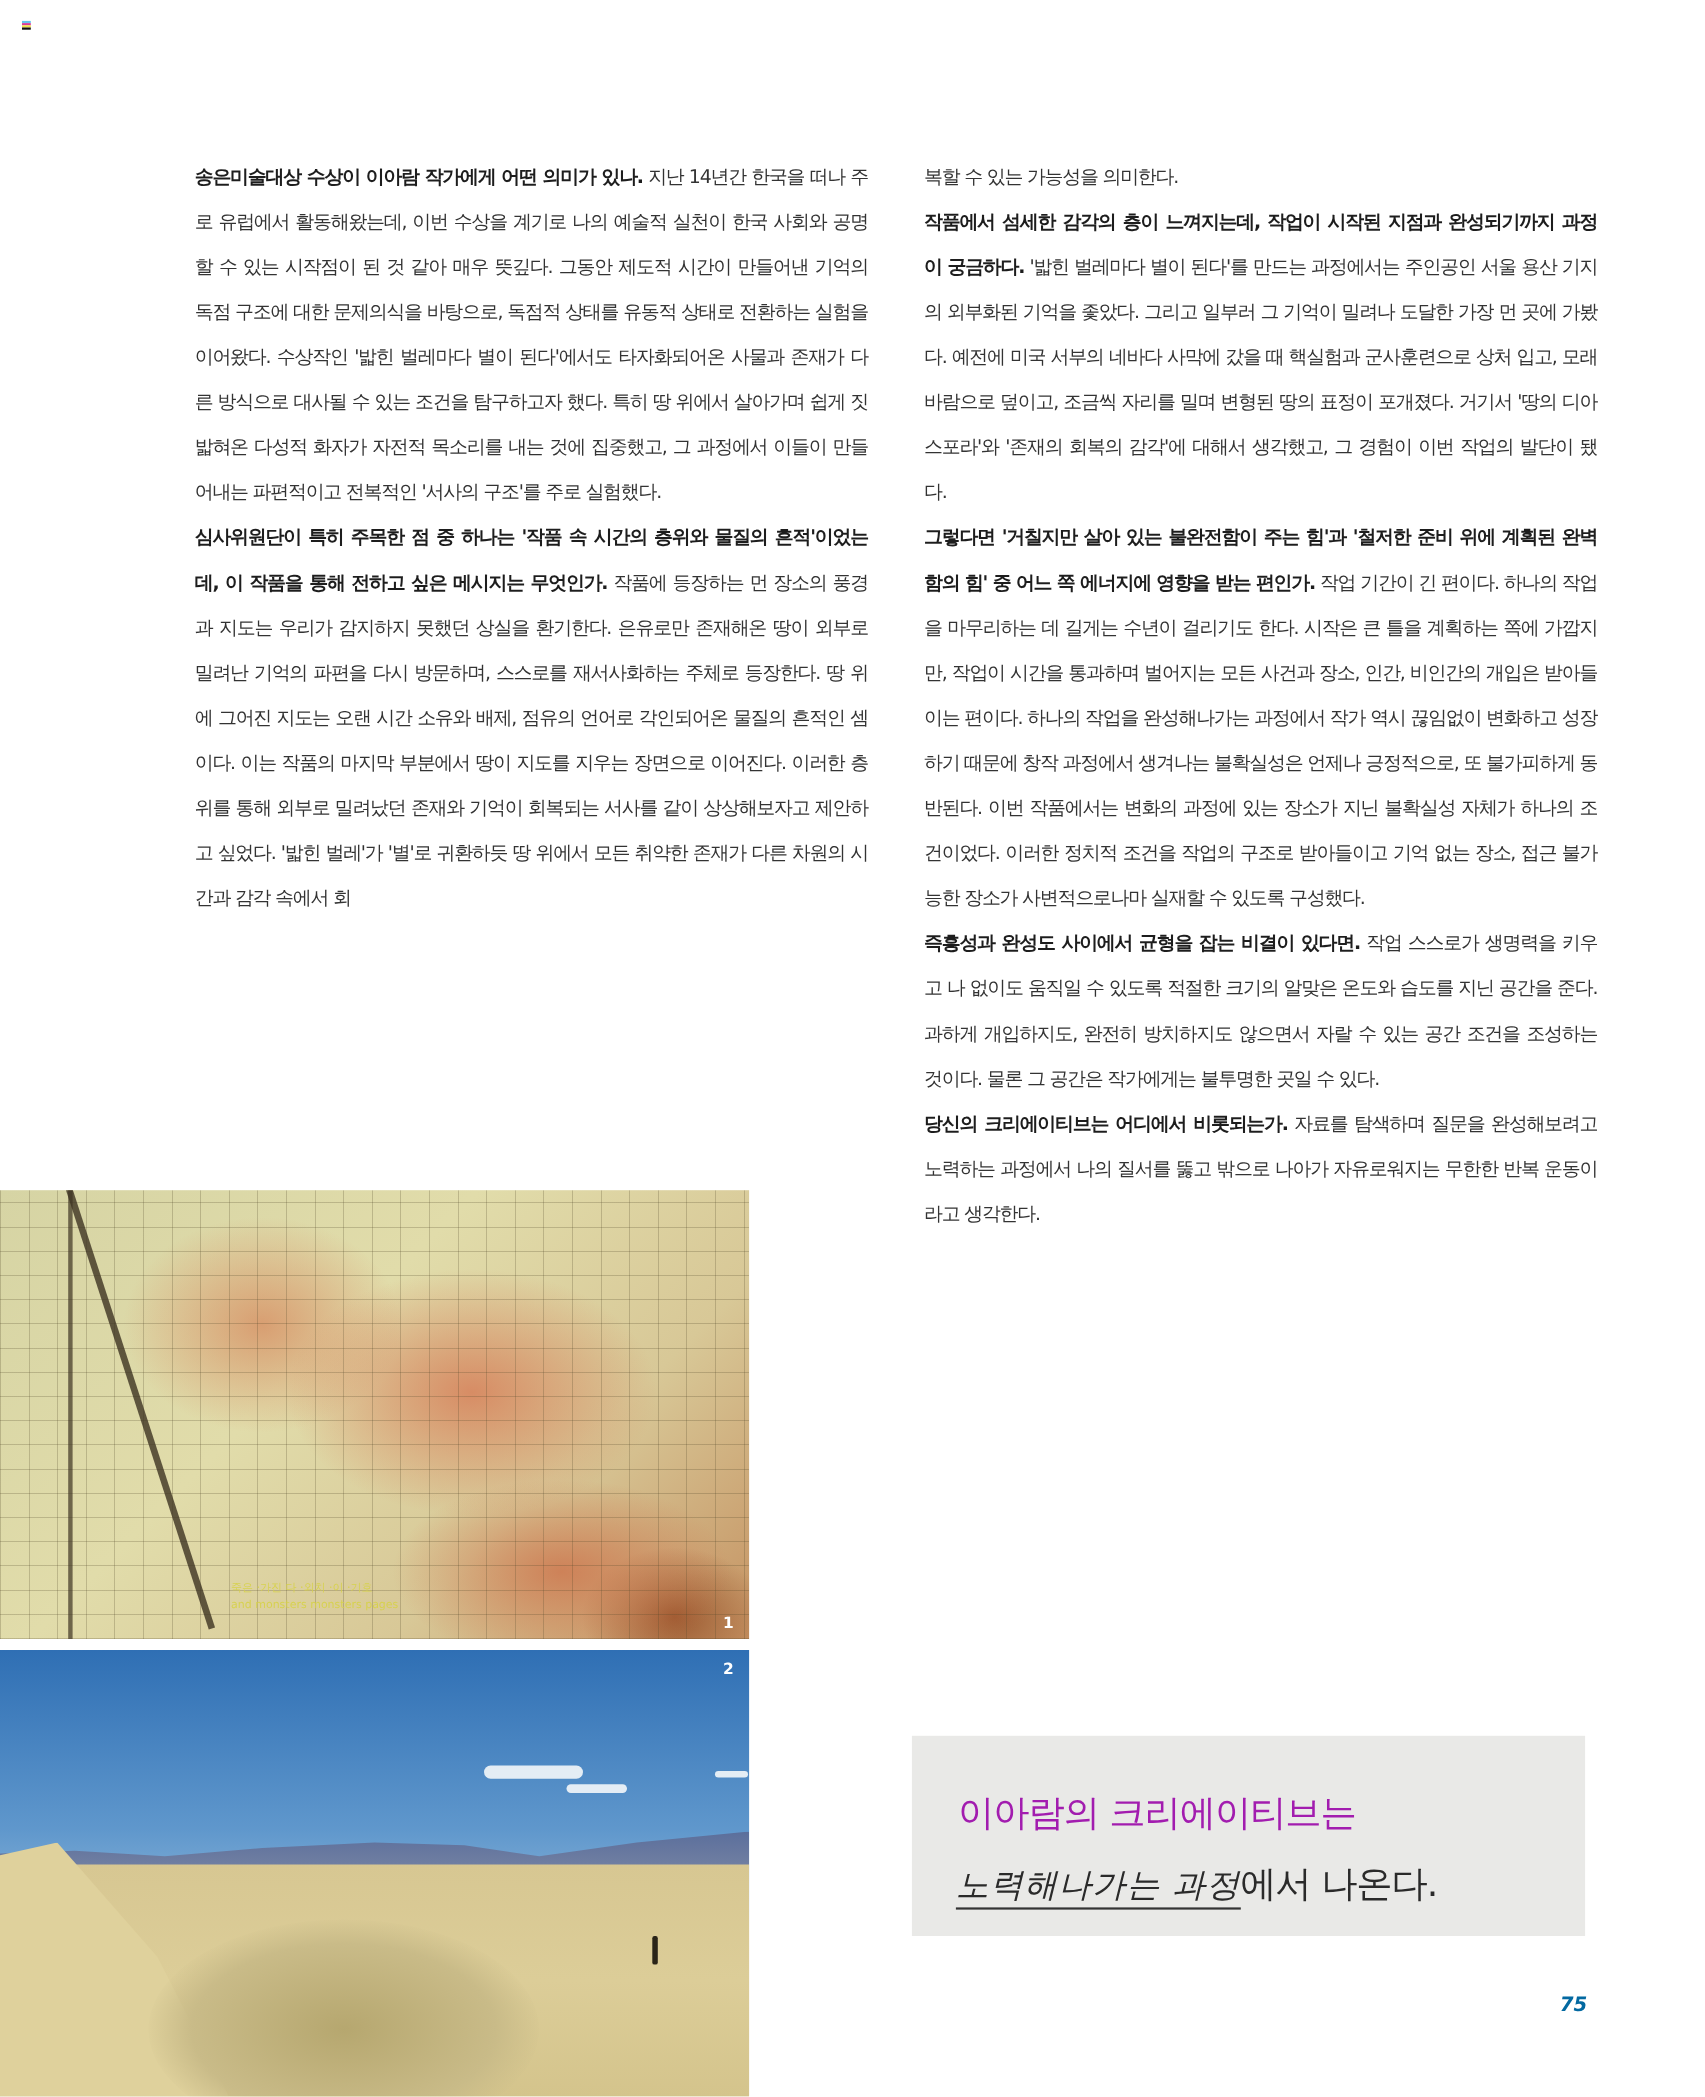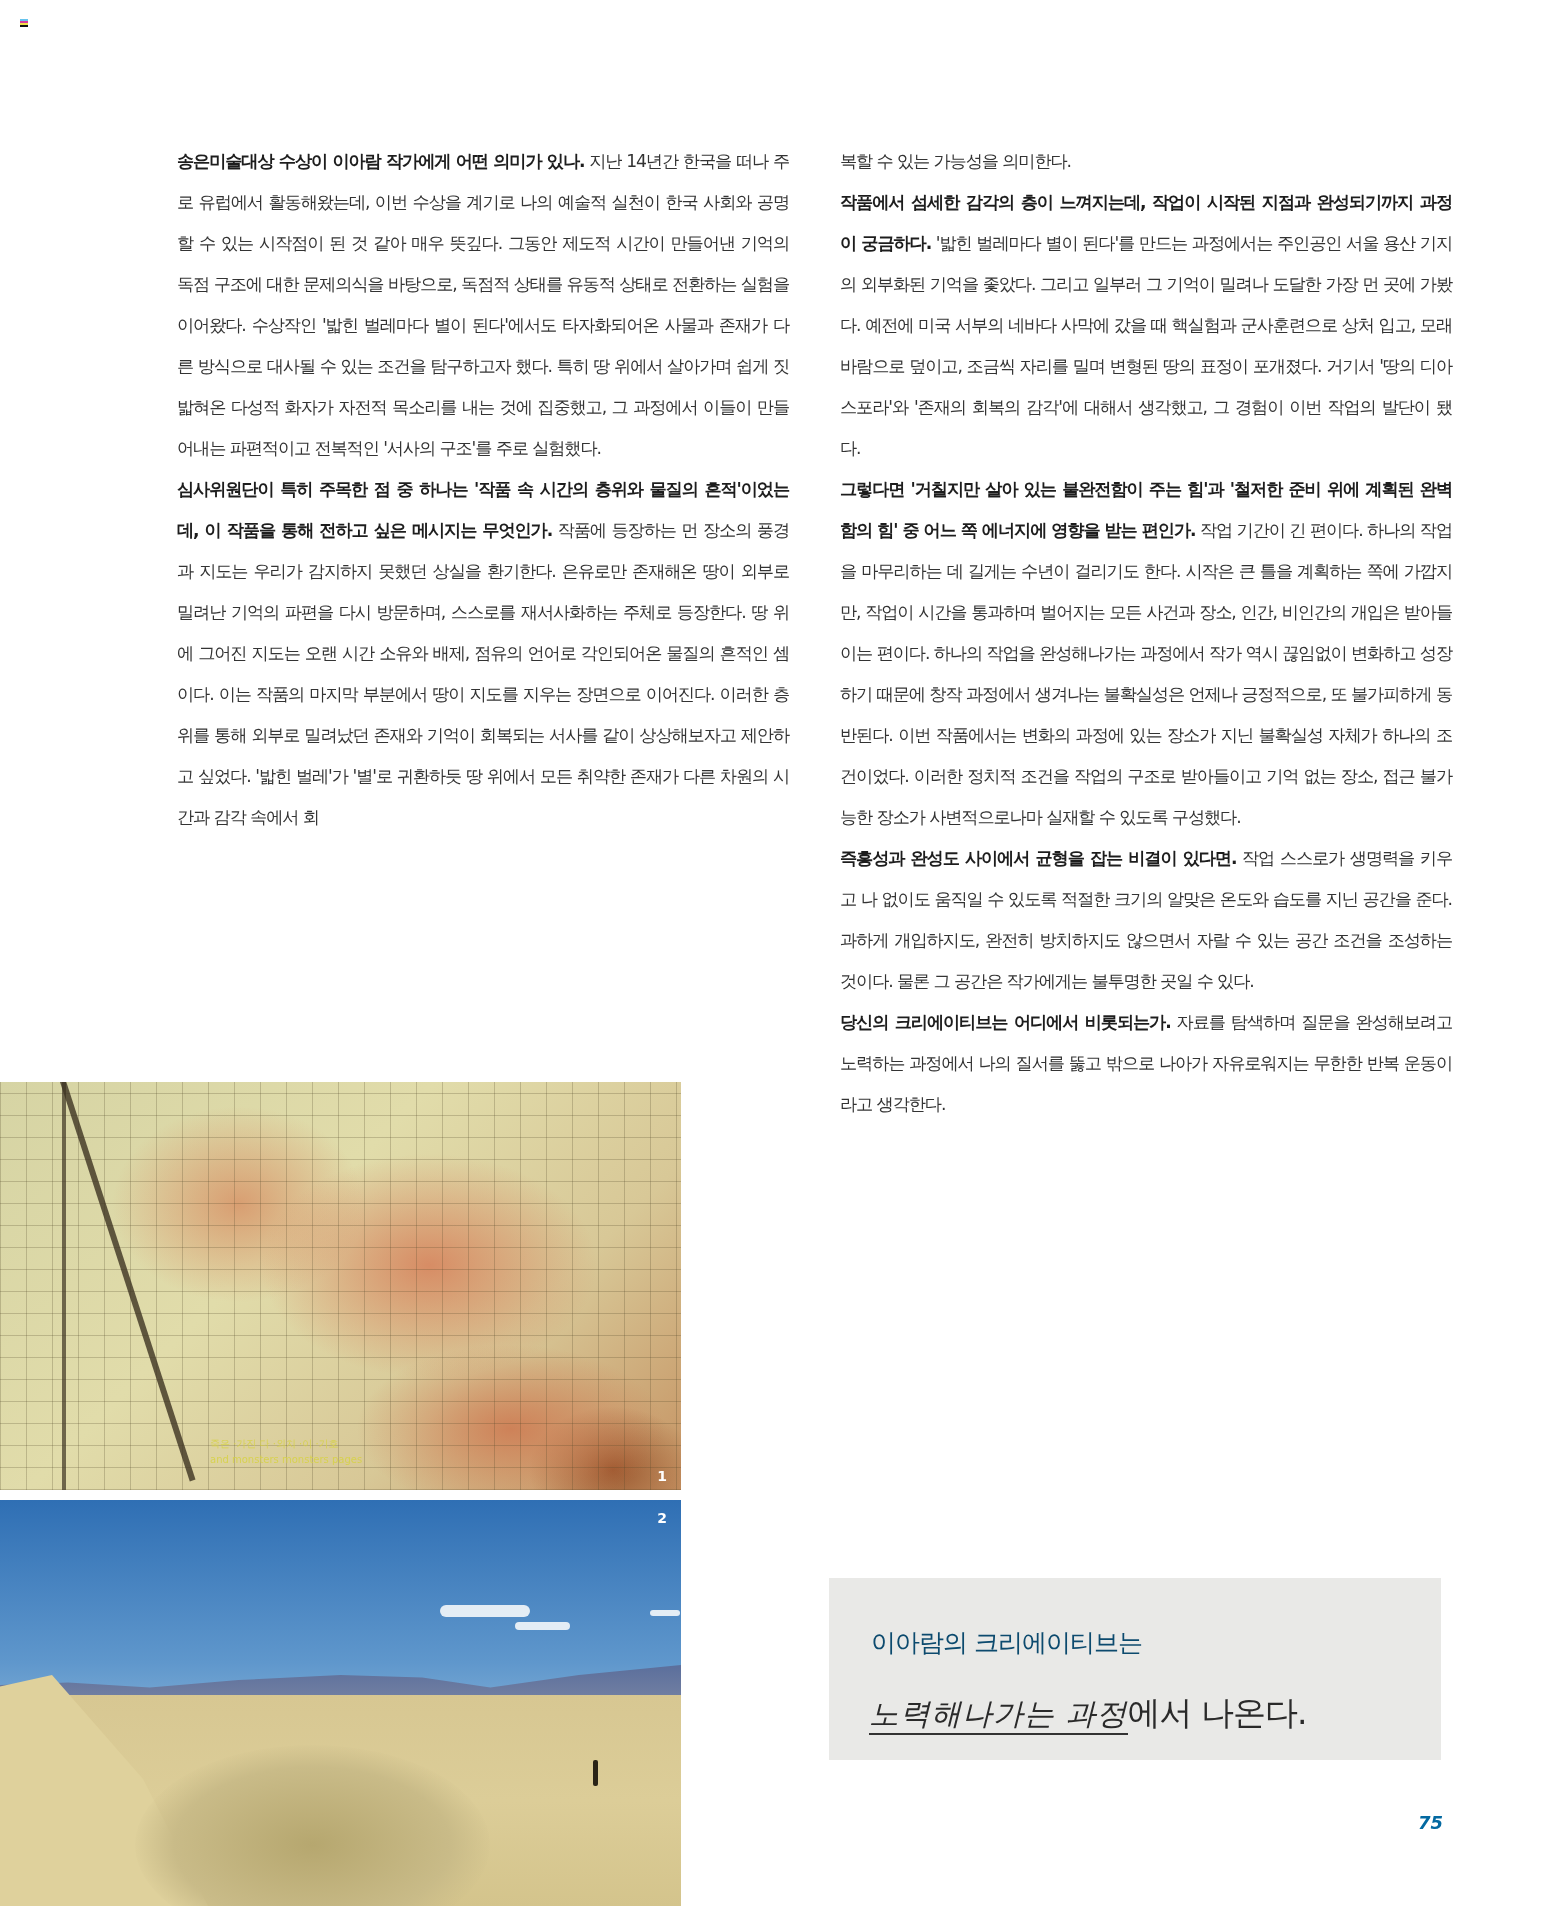--- a/index.html
+++ b/index.html
@@ -48,21 +48,21 @@
       background: linear-gradient(180deg, #d7c792 0%, #dccd98 50%, #d4c48c 100%); }
     .dune-left { position: absolute; left: 0; top: 175px; width: 260px; height: 231px; background: #dfd19c;
       clip-path: polygon(0 5%, 20% 0, 55% 45%, 80% 100%, 0 100%); }
     .crust { position: absolute; left: 135px; top: 245px; width: 355px; height: 200px;
       background: radial-gradient(ellipse at 50% 50%, #b6a76f 0%, #c9bb88 55%, rgba(217,202,147,0) 72%);
       border-radius: 50%; }
     .cloud { position: absolute; background: #f4f7fa; border-radius: 10px; opacity: 0.9; }
     .walker { position: absolute; left: 593px; top: 260px; width: 5px; height: 26px; background: #2a2418; border-radius: 2px; }
 
     .callout { position: absolute; left: 829px; top: 1578px; width: 612px; height: 182px; background: #e9e9e7; }
-    .callout-line1 { position: absolute; left: 42px; top: 48px; font-size: 25px; letter-spacing: -1px; color: #0c4a6e; }
+    .callout-line1 { position: absolute; left: 42px; top: 48px; font-size: 33px; letter-spacing: -1px; color: #a21caf; }
     .callout-line2 { position: absolute; left: 40px; top: 113px; font-size: 33px; letter-spacing: -1px; color: #2a2a2a; white-space: nowrap; }
     .handwritten { font-family: "DejaVu Serif", serif; font-style: italic; font-size: 30px; border-bottom: 2px solid #333; padding-bottom: 2px; letter-spacing: 1px; }
 
     .page-number { position: absolute; left: 1418px; top: 1812px; font-size: 18px; font-weight: bold; font-style: italic; color: #0369a1; }
   </style>
 </head>
 <body>
 
 <div class="color-bar">
   <span style="background:#66c4ee"></span>

